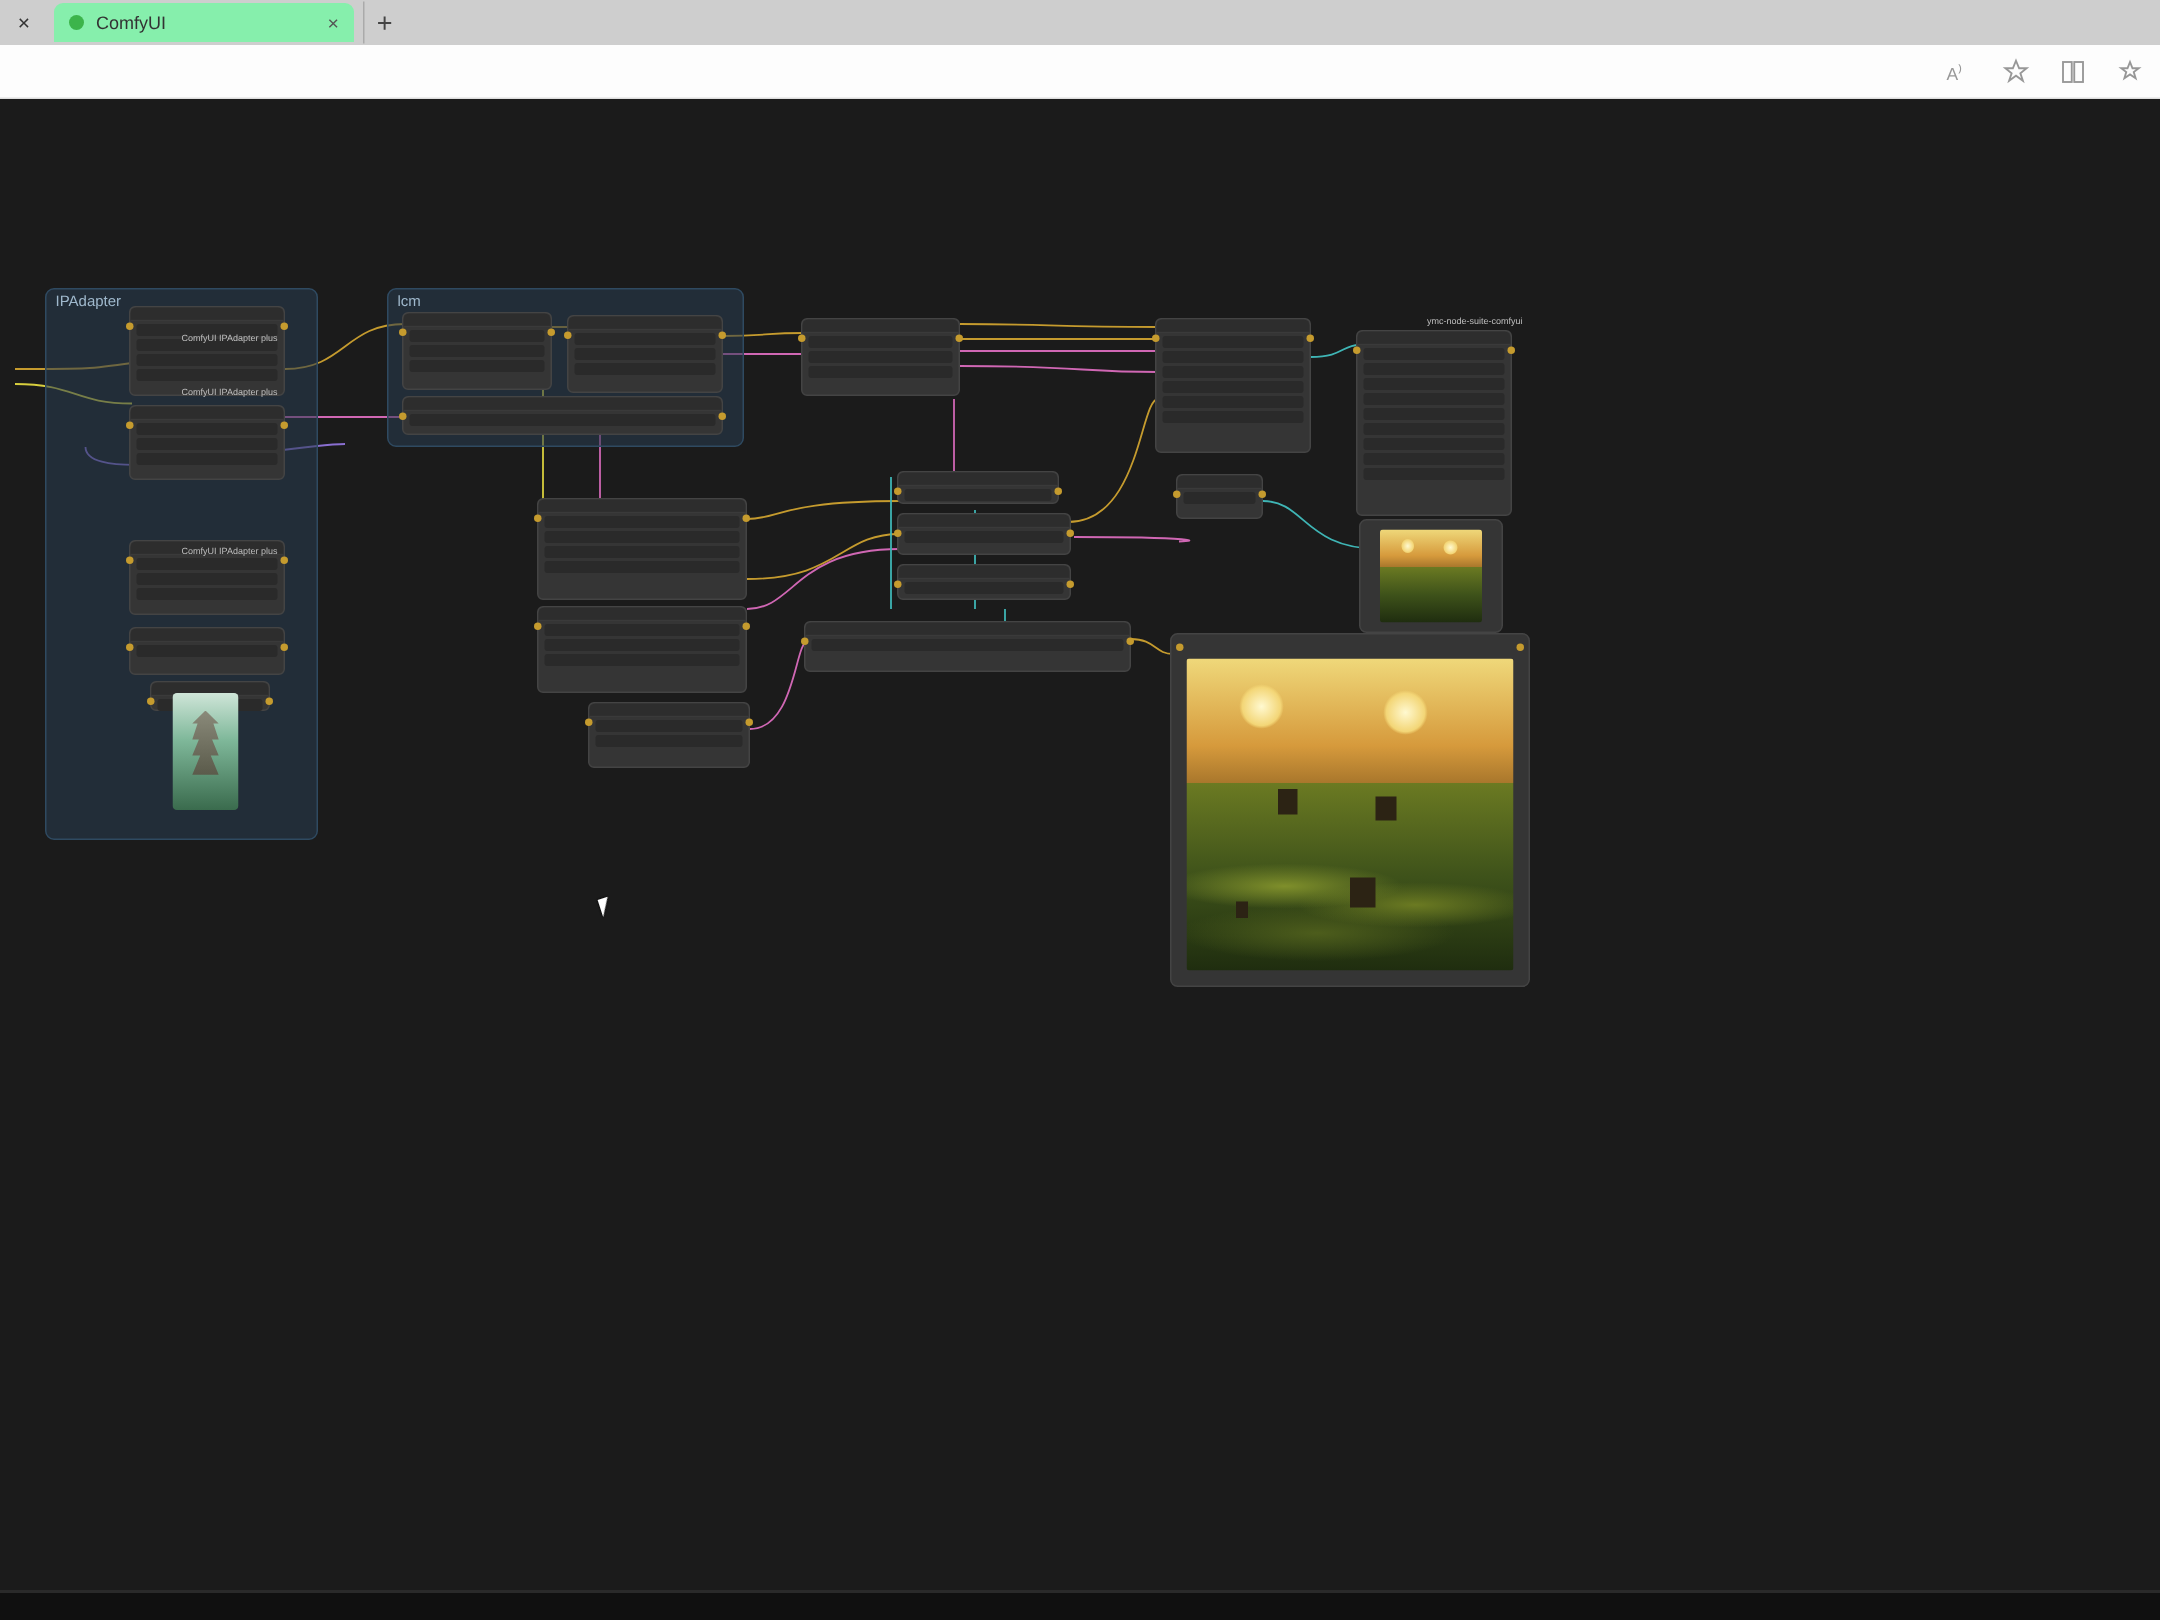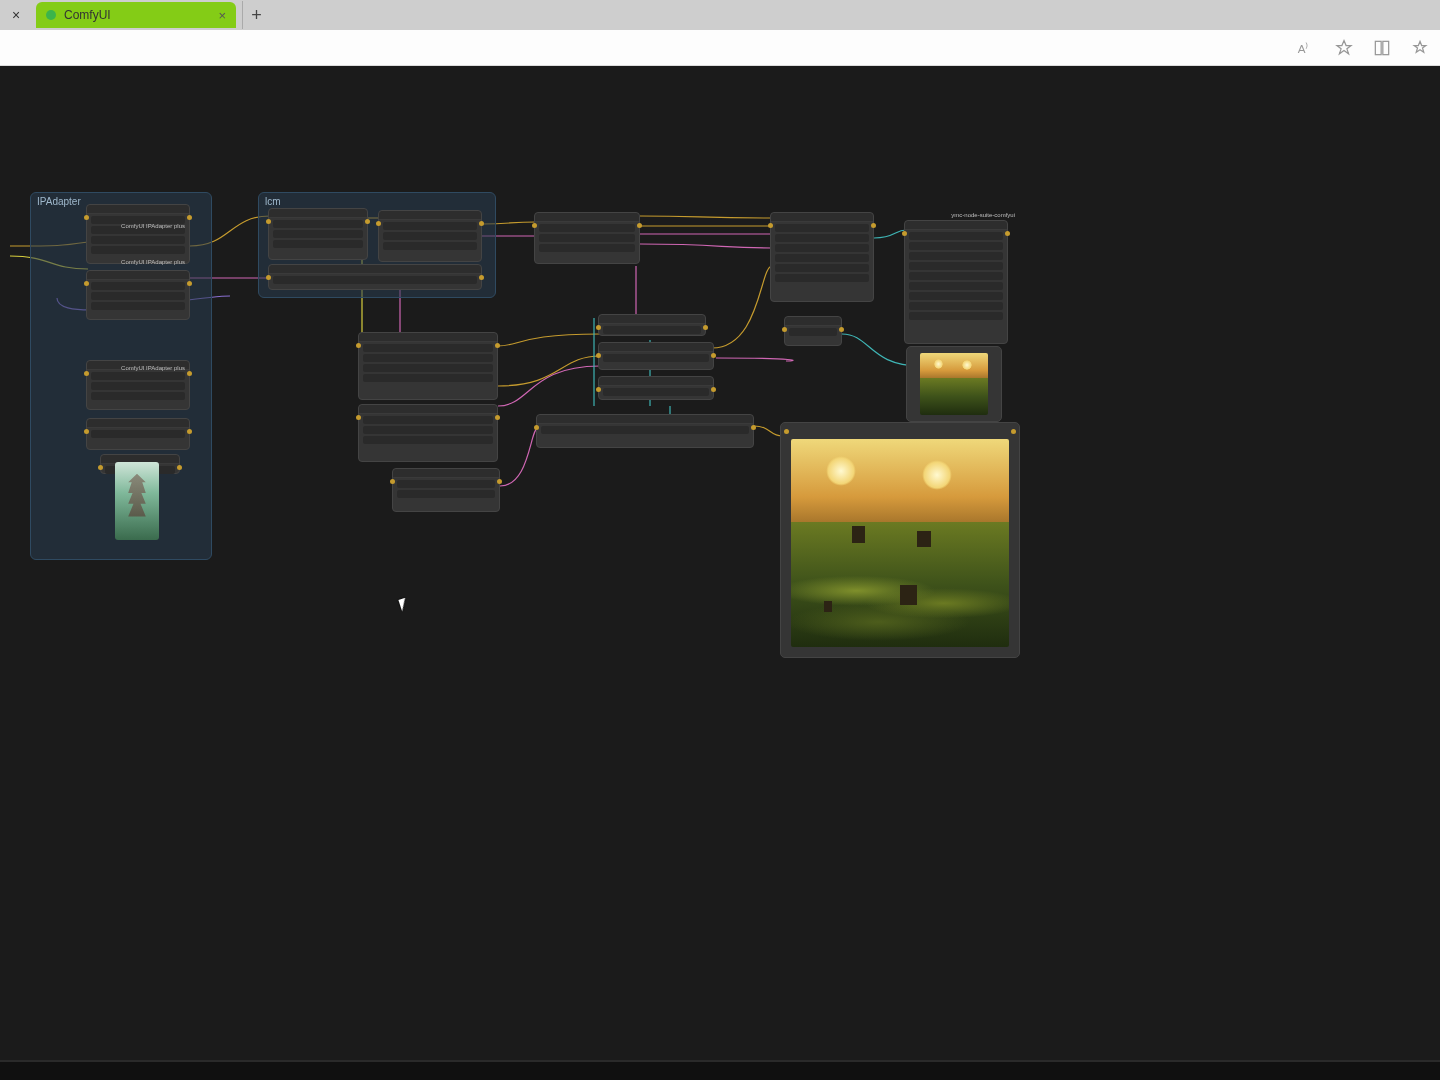--- a/index.html
+++ b/index.html
@@ -18,21 +18,21 @@
   align-items: center;
   padding: 0 4px;
 }
 .chrome-close {
   width: 24px; height: 24px;
   display: flex; align-items: center; justify-content: center;
   font-size: 14px; color: #333; cursor: pointer;
 }
 .tab {
   height: 26px;
-  background: #84cc16;
+  background: #86efac;
   border-radius: 6px 6px 0 0;
   display: flex;
   align-items: center;
   padding: 0 10px;
   margin-left: 8px;
   min-width: 200px;
   font-size: 12px;
   color: #333;
 }
 .tab-fav {

